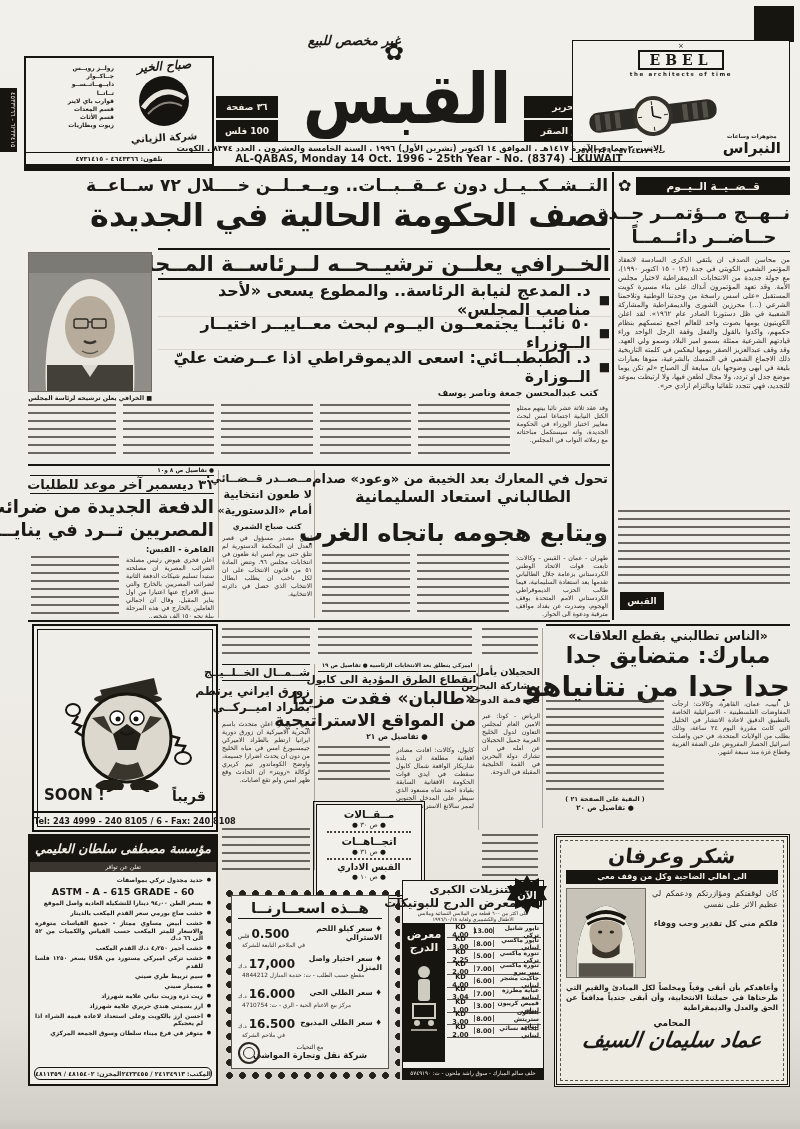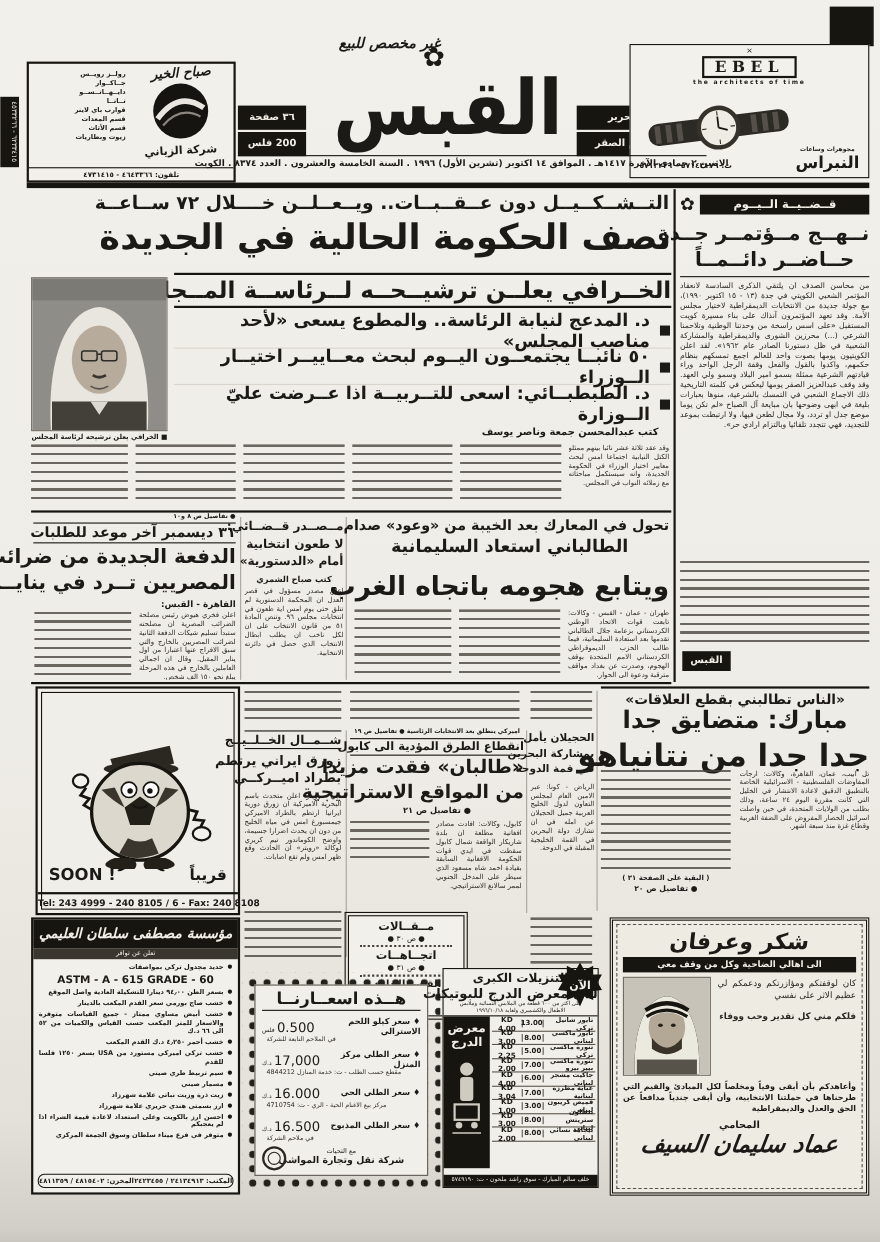--- a/index.html
+++ b/index.html
@@ -24,21 +24,21 @@
   .sq{font-size:12px;line-height:1}
   .adbox{border:2px solid #17150f;background:#f2f0ea}
   .kick{font-weight:800;text-align:center;border-top:1.5px solid #17150f;border-bottom:1.5px solid #17150f;padding:1px 0}
   .dotr{border-top:2px dotted #46423b;margin:2px 8px}
   .olitem{position:relative;padding-right:8px;margin-bottom:2.5px;font-size:6px;line-height:7.5px;font-weight:700;text-align:justify}
   .olitem::before{content:"●";position:absolute;right:0;top:0;font-size:5px}
   .prow{margin-bottom:5px}
   .prl{display:flex;justify-content:space-between;align-items:center}
   .plab{font-size:7.5px;font-weight:800}
   .plab::before{content:"♦ "}
-  .pnum{font-size:12px;font-weight:400;direction:ltr}
+  .pnum{font-size:12px;font-weight:700;direction:ltr}
   .punit{font-size:5.5px;margin-right:2px}
   .pnote{font-size:5.8px;color:#33302a;text-align:left;padding-left:4px}
   .drow{display:flex;align-items:center;border-bottom:1px solid #5a564e;height:12.5px}
   .ditem{flex:1;font-size:6px;font-weight:700;padding-right:2px}
   .dold{width:20px;font-size:6.3px;font-weight:700;text-align:center;border-right:1px solid #5a564e;border-left:1px solid #5a564e}
   .dnew{width:27px;font-size:6.6px;font-weight:800;text-align:center}
   .ibx-lab{font-size:10.5px;font-weight:900;text-align:center;letter-spacing:1px}
   .ibx-pg{font-size:6.8px;text-align:center;margin:1px 0 2px}
 </style>
 </head>
@@ -76,21 +76,21 @@
     <div class="cen h8" style="border-top:1.5px solid #17150f;font-size:6.5px;line-height:12px">تلفون: ٤٦٤٣٣٦٦ - ٤٧٣١٤١٥</div>
   </div>
 
   <div class="a h9" style="left:288px;top:33px;width:132px;font-size:13px;font-style:italic;transform:rot
 ate(-7deg);text-align:center">غير مخصص للبيع</div>
   <div class="a" style="left:384px;top:38px;font-size:24px">✿</div>
   <div class="a h9 cen nw" style="left:282px;top:56px;width:250px;font-size:64px;line-height:86px;letter-spacing:-3px;transform:scaleY(1.08)">القبس</div>
 
   <div class="a" style="left:216px;top:96px;width:62px;height:46px">
     <div class="bl cen h8" style="height:22px;line-height:22px;font-size:9px">٣٦ صفحة</div>
-    <div class="bl cen h8" style="height:22px;line-height:22px;font-size:9px;margin-top:2px">200 فلس</div>
+    <div class="bl cen h8" style="height:22px;line-height:22px;font-size:9px;margin-top:2px">100 فلس</div>
   </div>
   <div class="a" style="left:524px;top:96px;width:116px;height:46px">
     <div class="bl cen h8" style="height:22px;line-height:22px;font-size:9px">رئيس التحرير</div>
     <div class="bl cen h8" style="height:22px;line-height:22px;font-size:9px;margin-top:2px">محمد جاسم الصقر</div>
   </div>
 
   <div class="a" style="left:572px;top:40px;width:218px;height:122px;border:1.5px solid #17150f;background:#f3f1eb;text-align:center;padding-top:2px">
     <div style="font-size:7px;line-height:7px">×</div>
     <div style="display:inline-block;border:2px solid #17150f;padding:0 9px;font-family:'DejaVu Serif',serif;font-weight:700;font-size:14px;letter-spacing:5px">EBEL</div>
     <div dir="ltr" style="font-size:5.5px;letter-spacing:1.6px;margin-top:1px;font-weight:700">the architects of time</div>
@@ -116,38 +116,39 @@
     </svg>
     <div class="a" style="right:8px;bottom:4px;text-align:center">
       <div style="font-size:5.5px;font-weight:700">مجوهرات وساعات</div>
       <div class="h9" style="font-size:15px">النبراس</div>
     </div>
     <div class="a h8" style="left:8px;bottom:6px;font-size:7px">ت: ٥٧١٤٣١٧٩ - ٥٧١٣٢٣٦</div>
   </div>
 
   <div class="hr" style="left:216px;top:141px;width:426px;height:1px"></div>
   <div class="a h8 cen nw" style="left:196px;top:143px;width:466px;font-size:8.2px">الاثنين ٢ جمادى الآخرة ١٤١٧هـ . الموافق ١٤ اكتوبر (تشرين الأول) ١٩٩٦ . السنة الخامسة والعشرون . العدد ٨٣٧٤ . الكويت</div>
+  <div class="a cen nw" dir="ltr" style="left:216px;top:153px;width:426px;font-size:10px;font-weight:700;letter-spacing:.2px">AL-QABAS, Monday 14 Oct. 1996 - 25th Year - No. (8374) - KUWAIT</div>
   <div class="hr" style="left:24px;top:166px;width:766px;height:5px"></div>
 
   <div class="a h9 cen nw" style="left:162px;top:175px;width:446px;font-size:17px">التــشــكــيــل دون عــقــبــات.. ويــعــلــن خــــلال ٧٢ ســاعــة</div>
   <div class="a h9 cen nw" style="left:158px;top:196px;width:452px;font-size:32px;letter-spacing:-1px">نصف الحكومة الحالية في الجديدة</div>
   <div class="a h9 cen nw" style="left:158px;top:248px;width:452px;font-size:21px;border-top:2px solid #17150f;border-bottom:2px solid #17150f;padding:2px 0">الخــرافي يعلــن ترشيــحــه لــرئاســة المــجلــس</div>
 
   <div class="a" style="left:158px;top:284px;width:452px">
     <div class="brow">
       <span class="sq">■</span>
       <span>د. المدعج لنيابة الرئاسة.. والمطوع يسعى «لأحد مناصب المجلس»</span>
     </div>
     <div class="brow">
       <span class="sq">■</span>
       <span>٥٠ نائبــا يجتمعــون اليــوم لبحث معــاييــر اختيــار الــوزراء</span>
     </div>
     <div class="brow">
       <span class="sq">■</span>
-      <span>د. الطبطبــائي: اسعى للتــربيــة اذا عــرضت عليّ الــوزارة</span>
+      <span>د. الطبطبــائي: اسعى الديموقراطي اذا عــرضت عليّ الــوزارة</span>
     </div>
   </div>
 
   <div class="a" style="left:28px;top:252px;width:124px;height:140px;border:1px solid #6f6b63">
     <svg width="122" height="138" viewBox="0 0 122 138">
       <rect width="122" height="138" fill="#8f8d87"></rect>
       <rect width="122" height="20" fill="#7c7a74"></rect>
       <path d="M17 138 C13 68 33 28 61 26 C89 28 109 68 105 138 Z" fill="#e9e6df"></path>
       <path d="M36 62 q25 -18 50 0 l0 -11 q-25 -14 -50 0 Z" fill="#e9e6df"></path>
       <ellipse cx="61" cy="74" rx="25" ry="31" fill="#b7ac9c"></ellipse>
@@ -265,21 +266,21 @@
   <div class="fl a" style="left:222px;top:828px;width:88px;height:42px"></div>
 
   <div class="a nw" style="left:318px;top:662px;width:158px;font-size:5.6px;font-weight:700;text-align:center">اميركي ينطلق بعد الانتخابات الرئاسية ● تفاصيل ص ١٩</div>
   <div class="a kick nw" style="left:318px;top:671px;width:158px;font-size:10.5px">انقطاع الطرق المؤدية الى كابول</div>
   <div class="a h9 cen nw" style="left:318px;top:688px;width:158px;font-size:17px">«طالبان» فقدت مزيدا</div>
   <div class="a h9 cen nw" style="left:318px;top:710px;width:158px;font-size:17px">من المواقع الاستراتيجية</div>
   <div class="a h8 cen" style="left:318px;top:732px;width:158px;font-size:7.5px">● تفاصيل ص ٢١</div>
   <div class="a t6 clip" style="left:396px;top:746px;width:78px;height:124px">كابول، وكالات: افادت مصادر افغانية مطلعة ان بلدة شاريكار الواقعة شمال كابول سقطت في ايدي قوات الحكومة الافغانية السابقة بقيادة احمد شاه مسعود الذي سيطر على المدخل الجنوبي لممر سالانغ الاستراتيجي.</div>
   <div class="fl a" style="left:318px;top:746px;width:72px;height:36px"></div>
 
-  <div class="a" style="left:316px;top:832px;width:106px;height:92px;border:1.5px solid #14120e;outline:1px solid #14120e;outline-offset:2px;background:#f2f0ea;padding:3px 2px">
+  <div class="a" style="left:316px;top:804px;width:106px;height:92px;border:1.5px solid #14120e;outline:1px solid #14120e;outline-offset:2px;background:#f2f0ea;padding:3px 2px">
     <div class="ibx-lab">مــقــالات</div>
     <div class="ibx-pg">● ص ٣٠ ●</div>
     <div class="dotr"></div>
     <div class="ibx-lab">اتجــاهــات</div>
     <div class="ibx-pg">● ص ٣١ ●</div>
     <div class="dotr"></div>
     <div class="ibx-lab" style="font-size:9px">القبس الاداري</div>
     <div class="ibx-pg">● ص ١٠ ●</div>
   </div>
 
@@ -331,21 +332,21 @@
       <div class="cen h9 nw" style="font-size:15px;border-bottom:1px solid #17150f;padding-bottom:1px;margin-bottom:4px">هــذه اسعــارنــا</div>
       <div class="prow">
         <div class="prl">
             <span class="plab">سعر كيلو اللحم الاسترالي</span>
           <span><span class="pnum">0.500</span><span class="punit">فلس</span></span>
           </div>
         <div class="pnote">في الملاحم التابعة للشركة</div>
       </div>
       <div class="prow">
         <div class="prl">
-            <span class="plab">سعر الطلي مركز المنزل</span>
+            <span class="plab">سعر اختيار واصل المنزل</span>
           <span><span class="pnum">17,000</span><span class="punit">د.ك</span></span>
           </div>
         <div class="pnote">مقطع حسب الطلب - ت: خدمة المنازل 4844212</div>
       </div>
       <div class="prow">
         <div class="prl">
             <span class="plab">سعر الطلي الحي</span>
           <span><span class="pnum">16.000</span><span class="punit">د.ك</span></span>
           </div>
         <div class="pnote">مركز بيع الاغنام الحية - الري - ت: 4710754</div>

